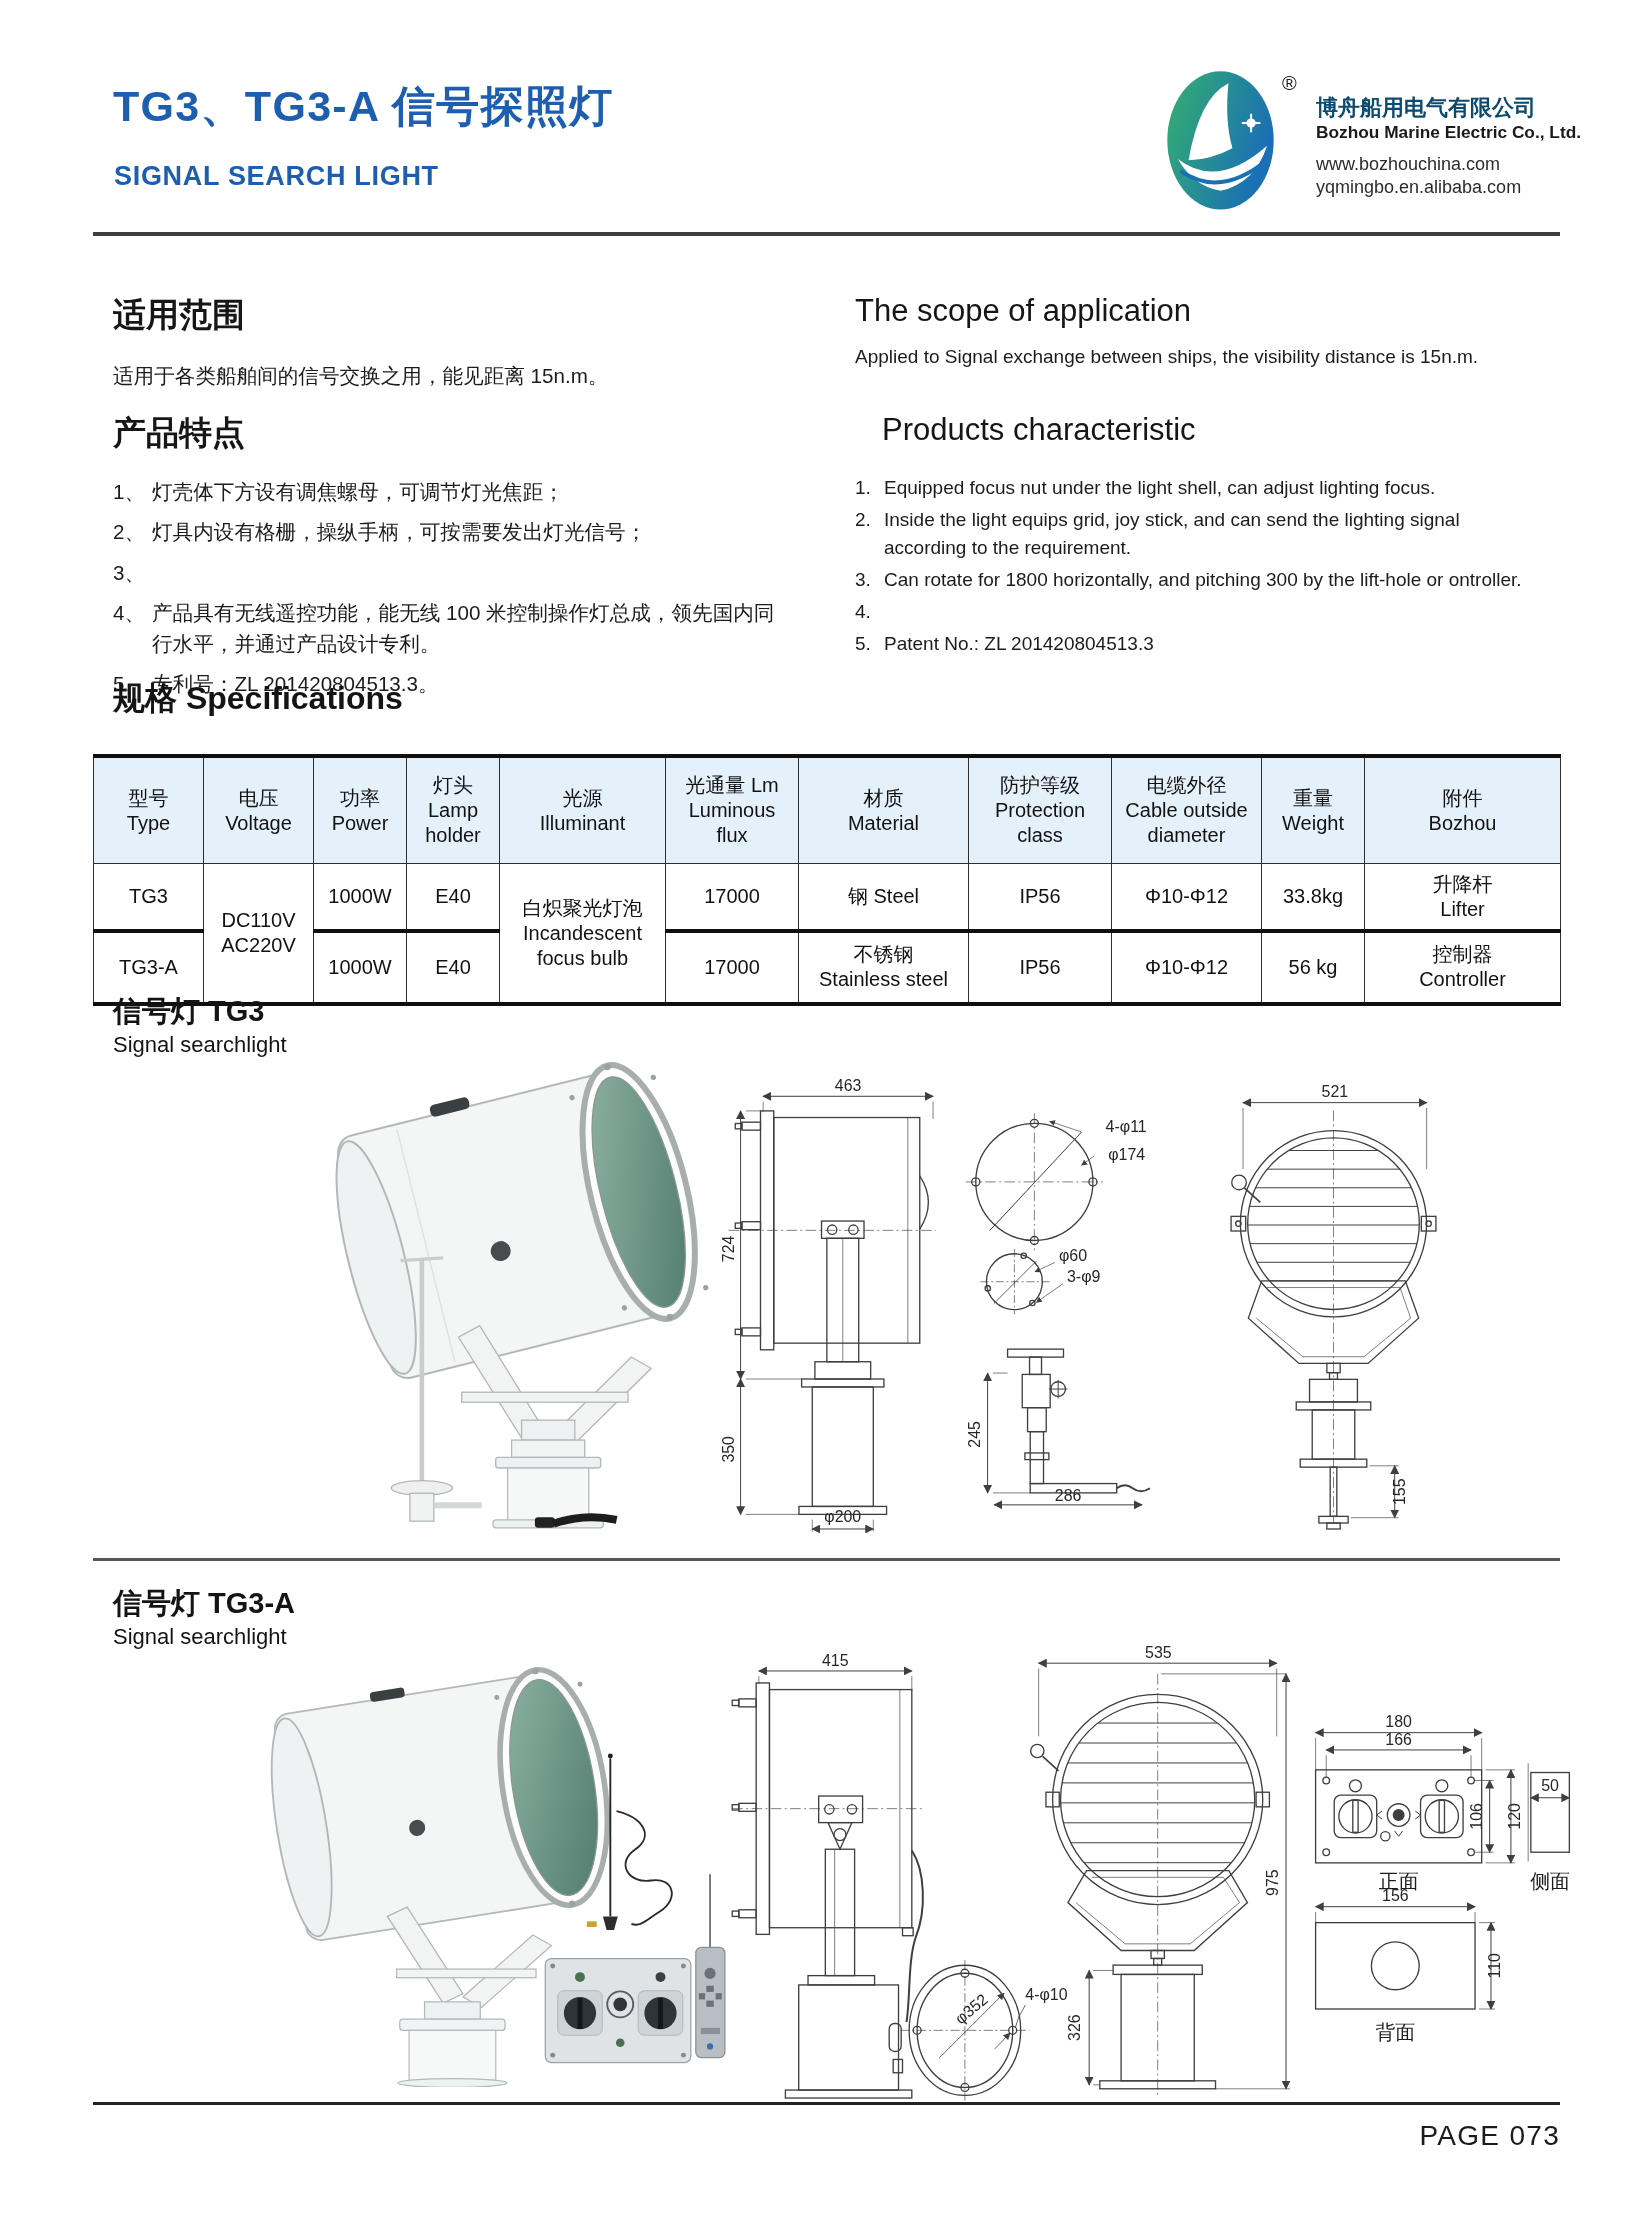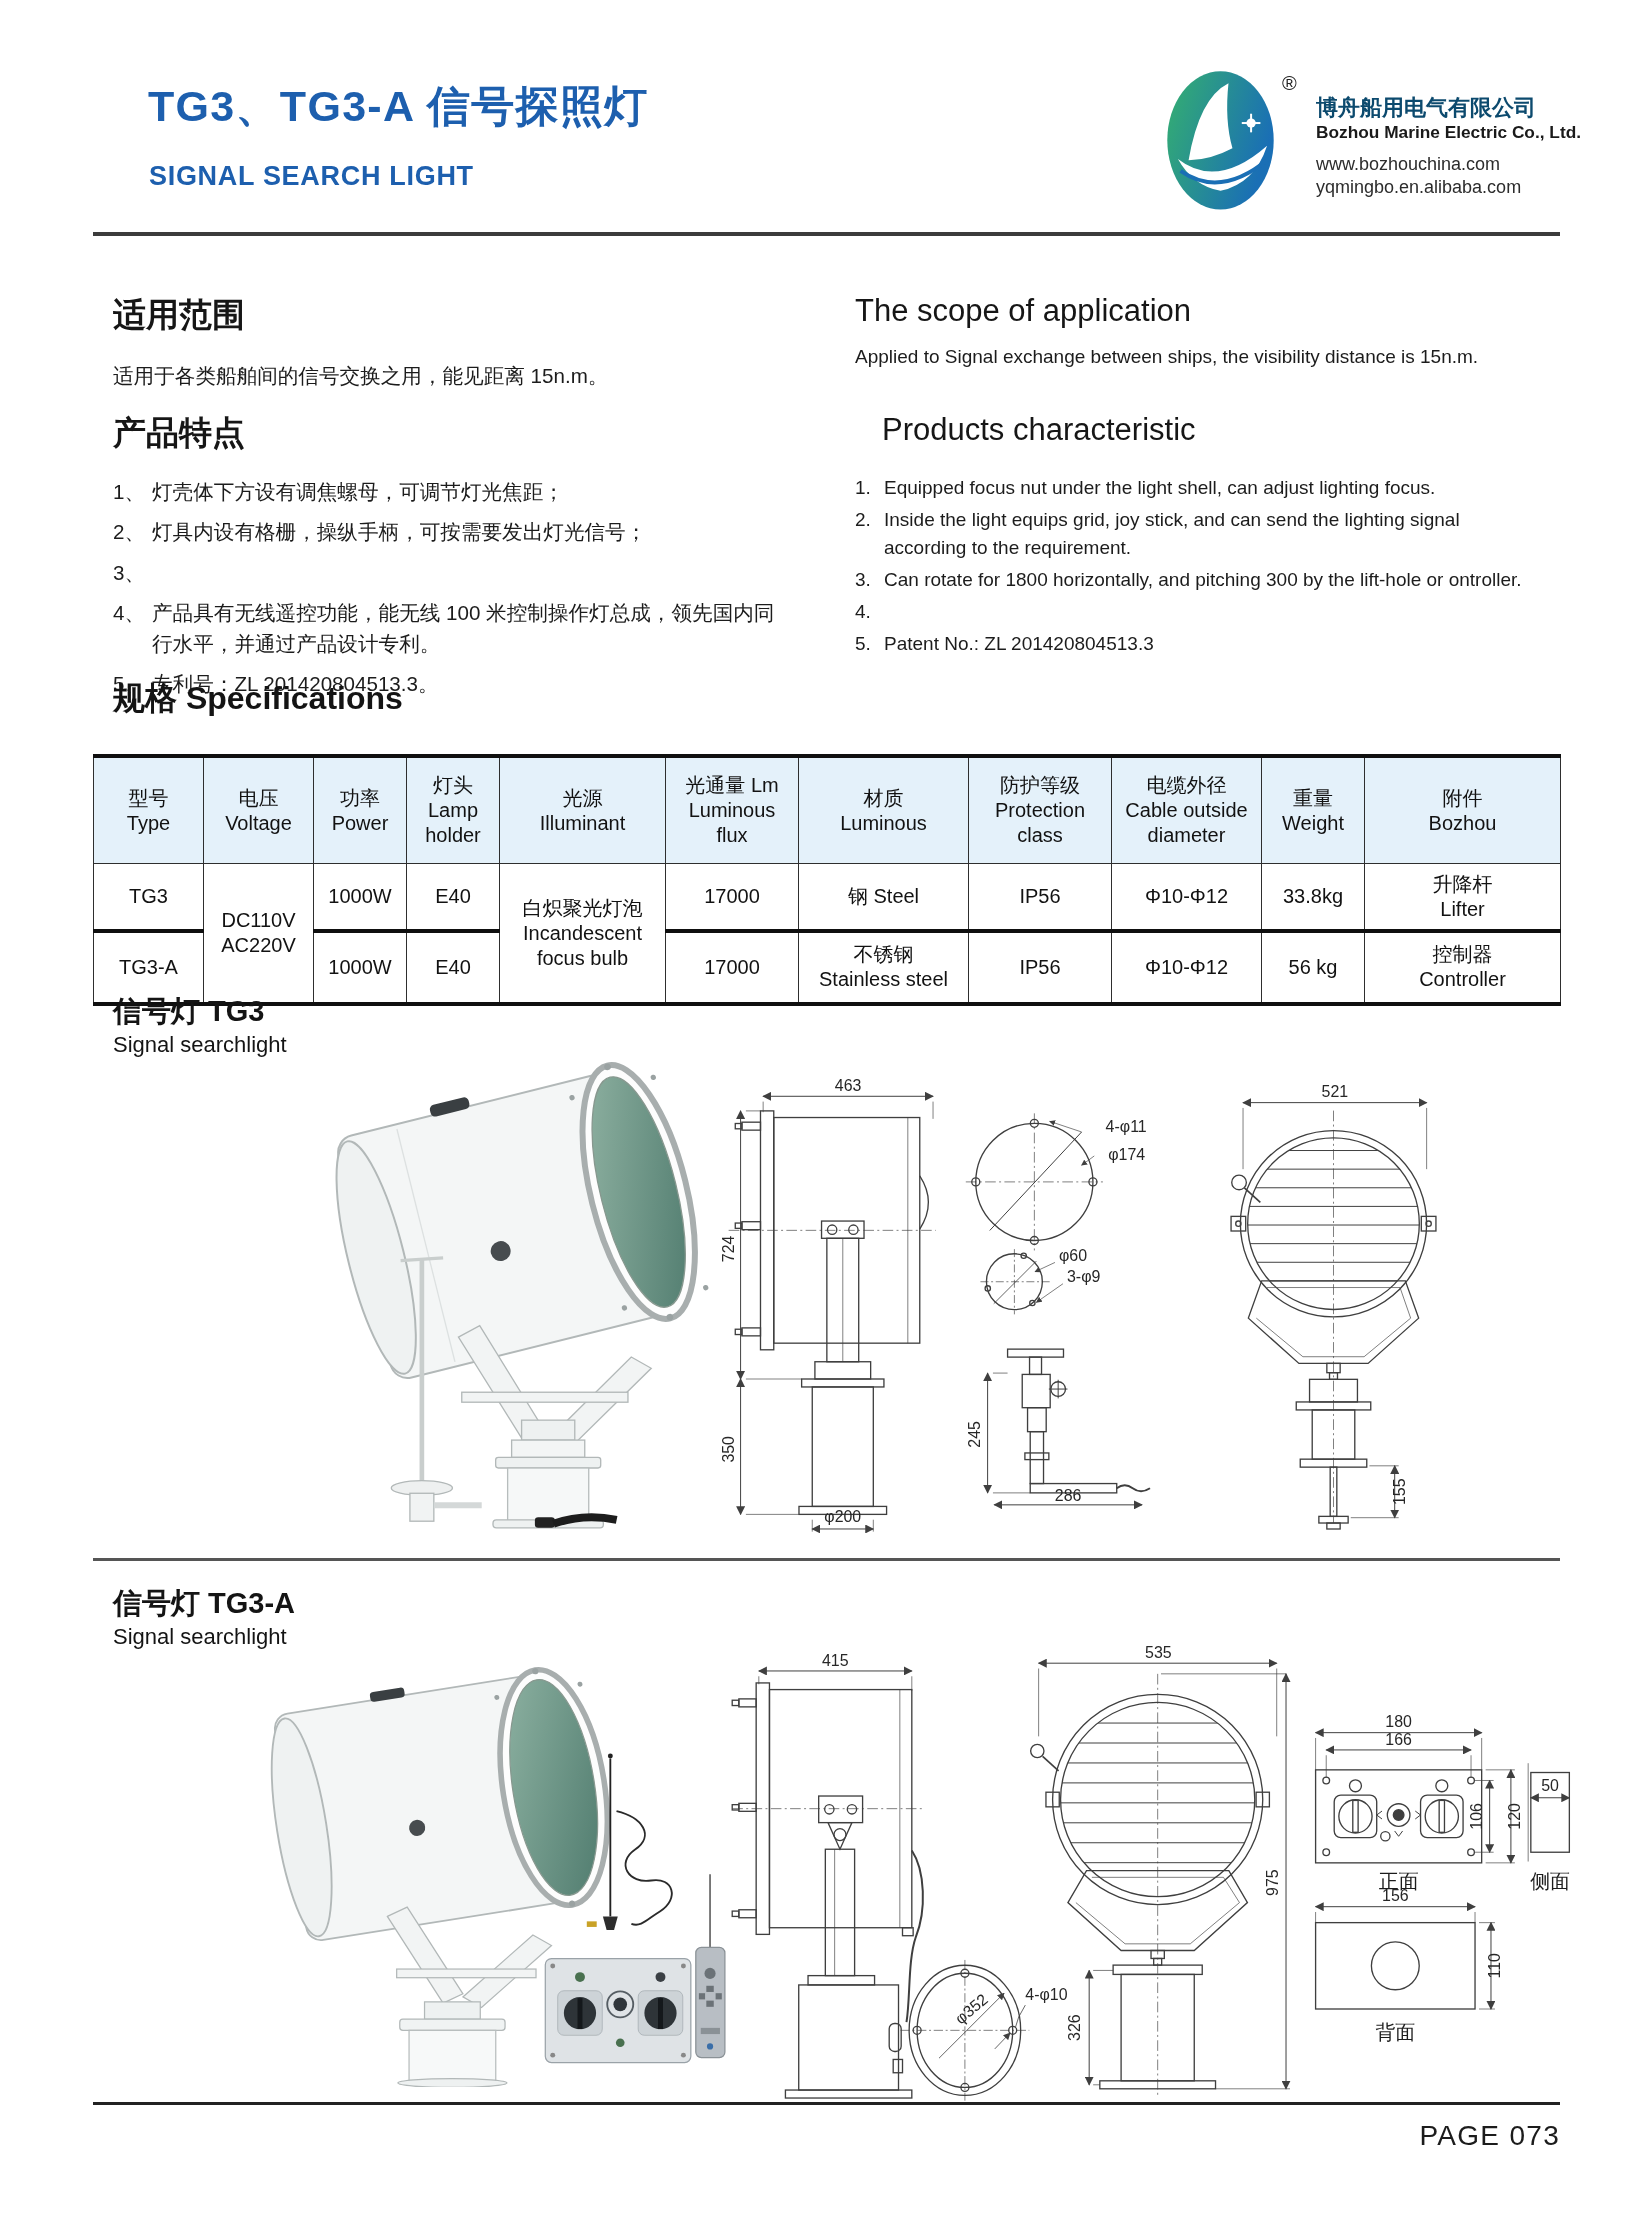--- a/index.html
+++ b/index.html
@@ -1,20 +1,20 @@
 <!DOCTYPE html>
 <html style="font-size:10.6px"><head>
 <meta charset="utf-8">
 <style>
   html,body{margin:0;padding:0;background:#e8e8e8;}
   .page{position:relative;width:1650px;height:2239px;background:#ffffff;overflow:hidden;
         color:#1f1f1f;font-family:"Liberation Sans",sans-serif;}
   .abs{position:absolute;}
   .pre{white-space:pre-line;}
-  .blue{color:#1d5fae;margin-left:35px;}
+  .blue{color:#1d5fae;}
   .hrule{position:absolute;left:93px;width:1467px;background:#3c3c3c;}
   
   .title-zh{font-size:43px;font-weight:bold;letter-spacing:1.3px;}
   .title-en{font-size:27px;font-weight:bold;letter-spacing:0.7px;}
   .sec-zh{font-size:33px;font-weight:bold;color:#161616;}
   .sec-en{font-size:31px;color:#161616;}
   .body-zh{font-size:20.6px;color:#1c1c1c;}
   .body-en{font-size:19px;color:#1c1c1c;}
   .list{display:flex;flex-direction:column;row-gap:9.3px;}
   .li{display:flex;align-items:flex-start;}
@@ -154,21 +154,21 @@
 Power</td>
         <td class="pre">灯头
 Lamp
 holder</td>
         <td class="pre">光源
 Illuminant</td>
         <td class="pre">光通量 Lm
 Luminous
 flux</td>
         <td class="pre">材质
-Luminous</td>
+Material</td>
         <td class="pre">防护等级
 Protection
 class</td>
         <td class="pre">电缆外径
 Cable outside
 diameter</td>
         <td class="pre">重量
 Weight</td>
         <td class="pre">附件
 Bozhou</td>

